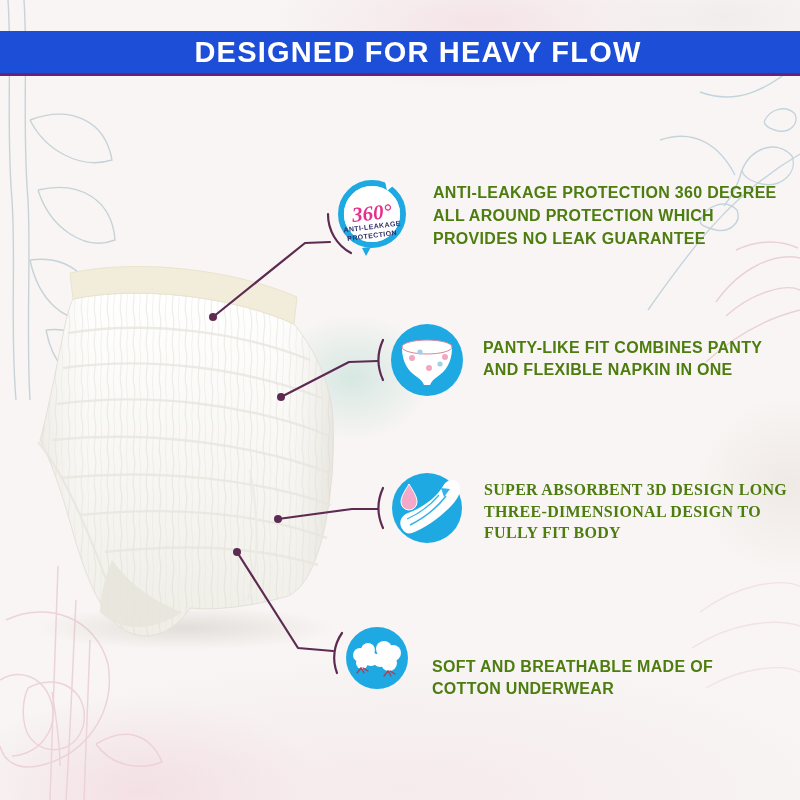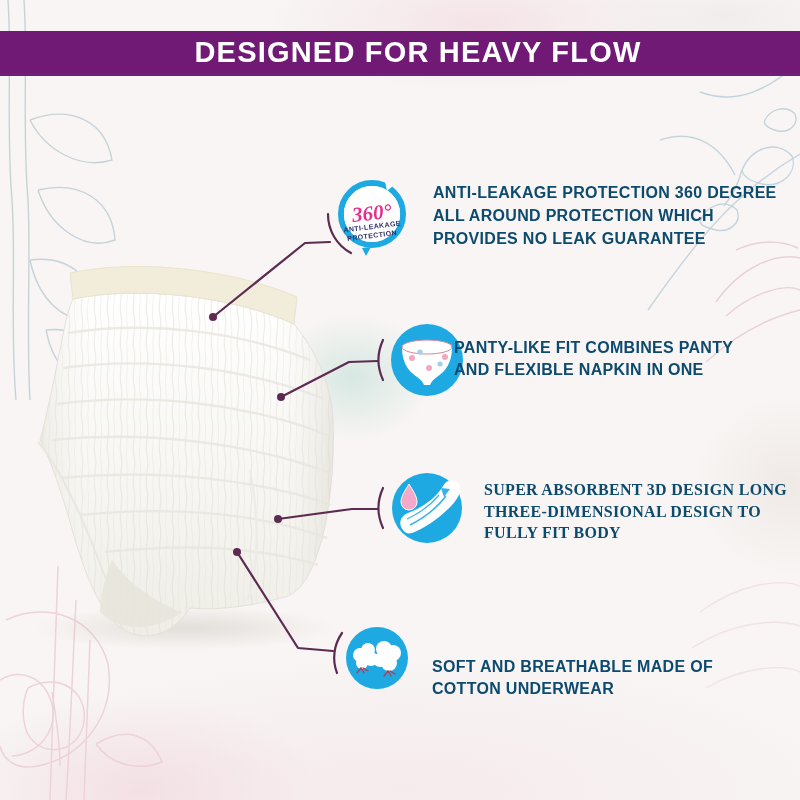--- a/index.html
+++ b/index.html
@@ -5,34 +5,34 @@
   html,body{margin:0;padding:0;}
   body{
     width:800px;height:800px;position:relative;overflow:hidden;
     background:#f8f5f4;
     font-family:"Liberation Sans", sans-serif;
   }
   .wash{position:absolute;pointer-events:none;}
   .stage{position:absolute;left:0;top:0;width:800px;height:800px;}
   .banner{
     position:absolute;left:0;top:31px;width:800px;height:42px;
-    background:#701a75;border-bottom:3px solid #6a2178;
+    background:#1d4ed8;border-bottom:3px solid #6a2178;
     display:flex;align-items:center;justify-content:center;
   }
   .banner-title{
     color:#ffffff;font-size:29px;font-weight:700;letter-spacing:1.2px;
     padding-left:36px;white-space:nowrap;
   }
   .feature-text{
-    position:absolute;color:#0c4a6e;font-weight:700;font-size:16px;
+    position:absolute;color:#4d7c0f;font-weight:700;font-size:16px;
     letter-spacing:.3px;white-space:nowrap;
   }
   .feature-text .ln{display:block;}
   .ft-1{left:433px;top:181px;line-height:23px;}
-  .ft-2{left:454px;top:337px;line-height:22px;}
+  .ft-2{left:483px;top:337px;line-height:22px;}
   .ft-3{left:484px;top:479px;line-height:21.5px;font-family:Liberation Serif, serif;}
   .ft-4{left:432px;top:656px;line-height:22px;}
 </style>
 </head>
 <body>
 
 <div class="wash" style="left:270px;top:-45px;width:420px;height:135px;border-radius:50%;
             background:radial-gradient(closest-side,rgba(242,216,223,.60),rgba(242,216,223,0));"></div>
 <div class="wash" style="left:590px;top:-30px;width:270px;height:95px;border-radius:50%;
             background:radial-gradient(closest-side,rgba(233,230,228,.55),rgba(233,230,228,0));"></div>

